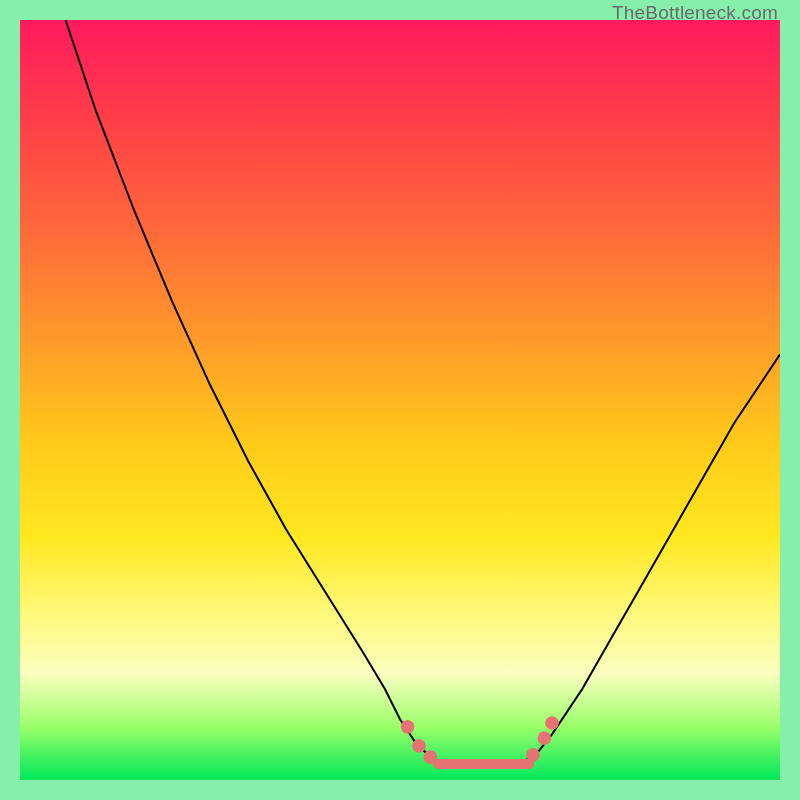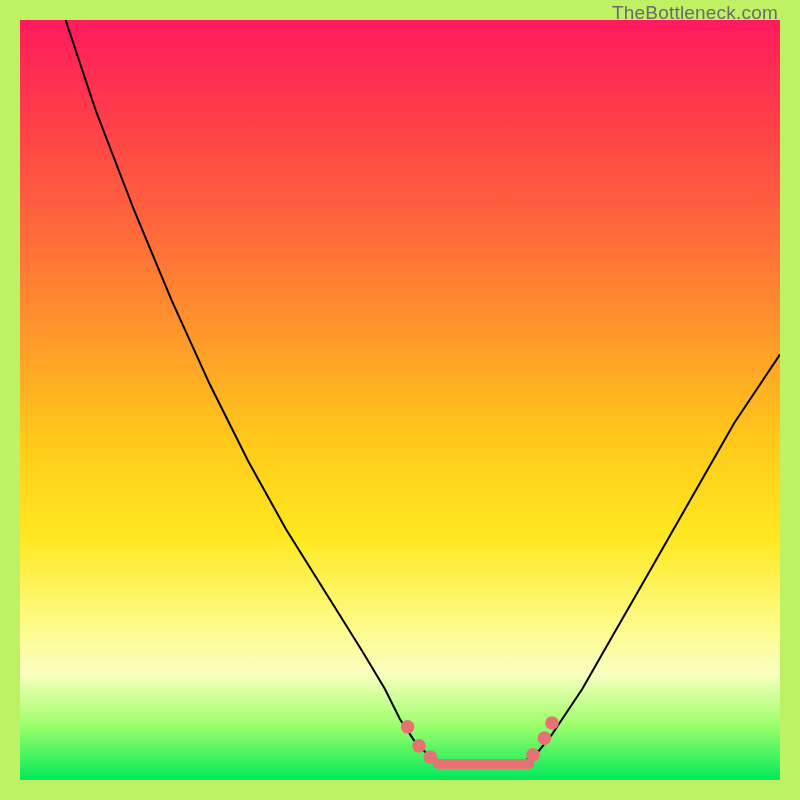--- a/index.html
+++ b/index.html
@@ -7,21 +7,21 @@
     padding: 0;
     width: 800px;
     height: 800px;
     overflow: hidden;
     font-family: Arial, Helvetica, sans-serif;
   }
   .frame {
     position: relative;
     width: 800px;
     height: 800px;
-    background: #bef264;
+    background: #86efac;
   }
   .plot-area {
     position: absolute;
     left: 20px;
     top: 20px;
     width: 760px;
     height: 760px;
     
     background: linear-gradient(
       to bottom,

